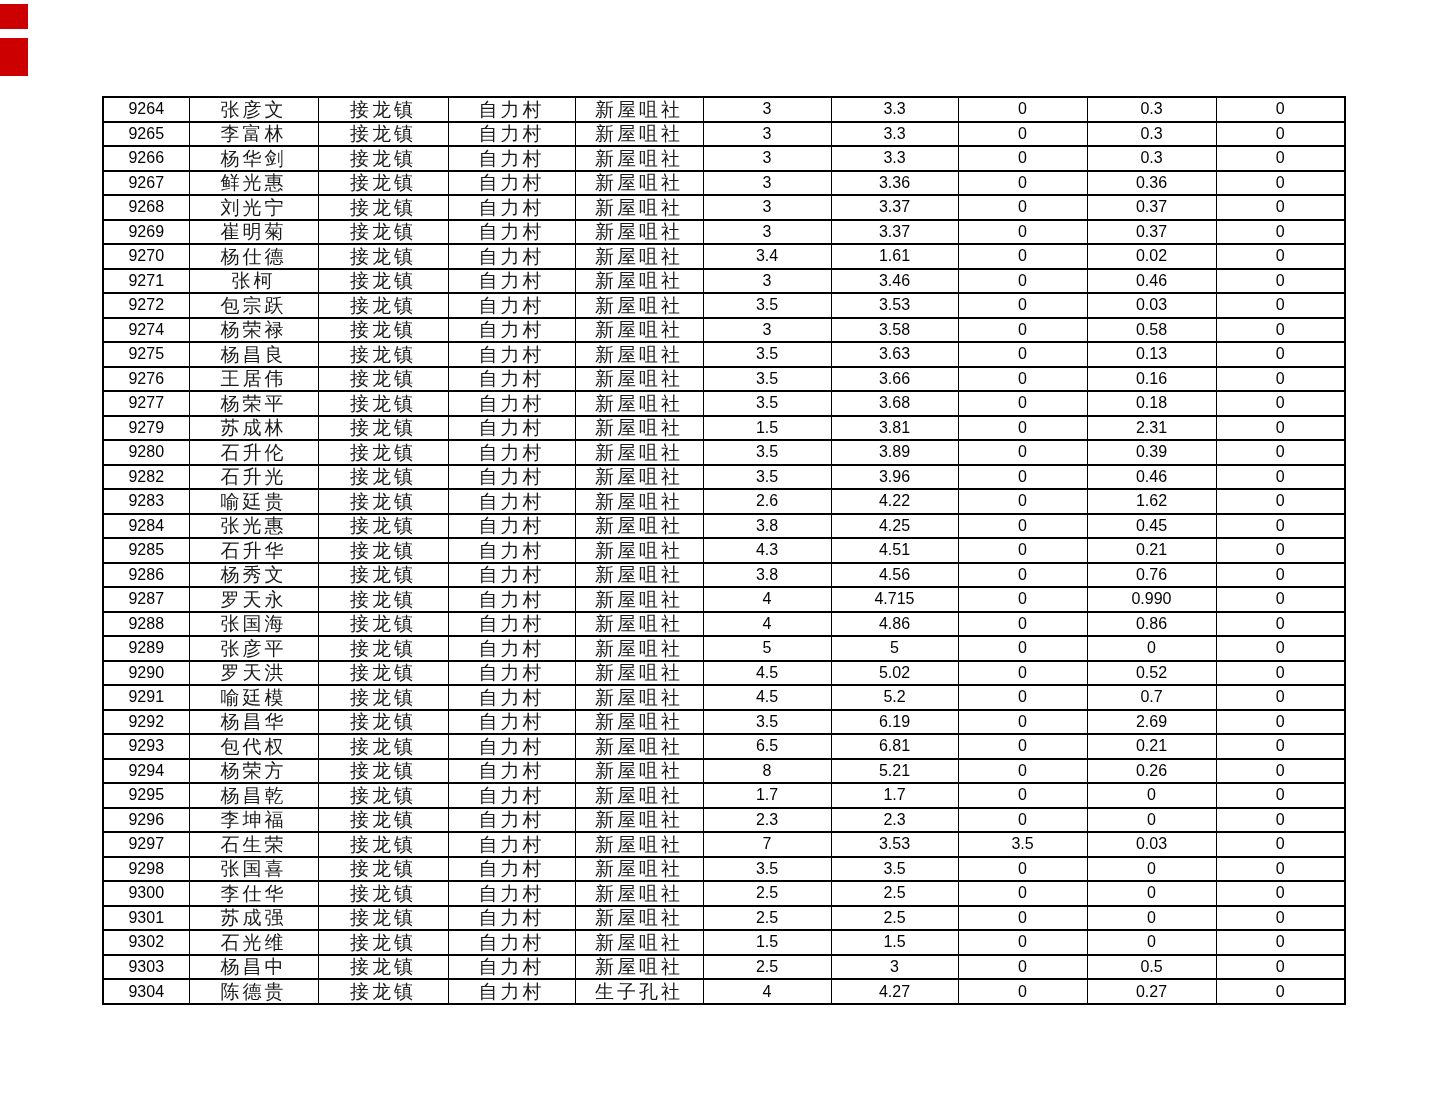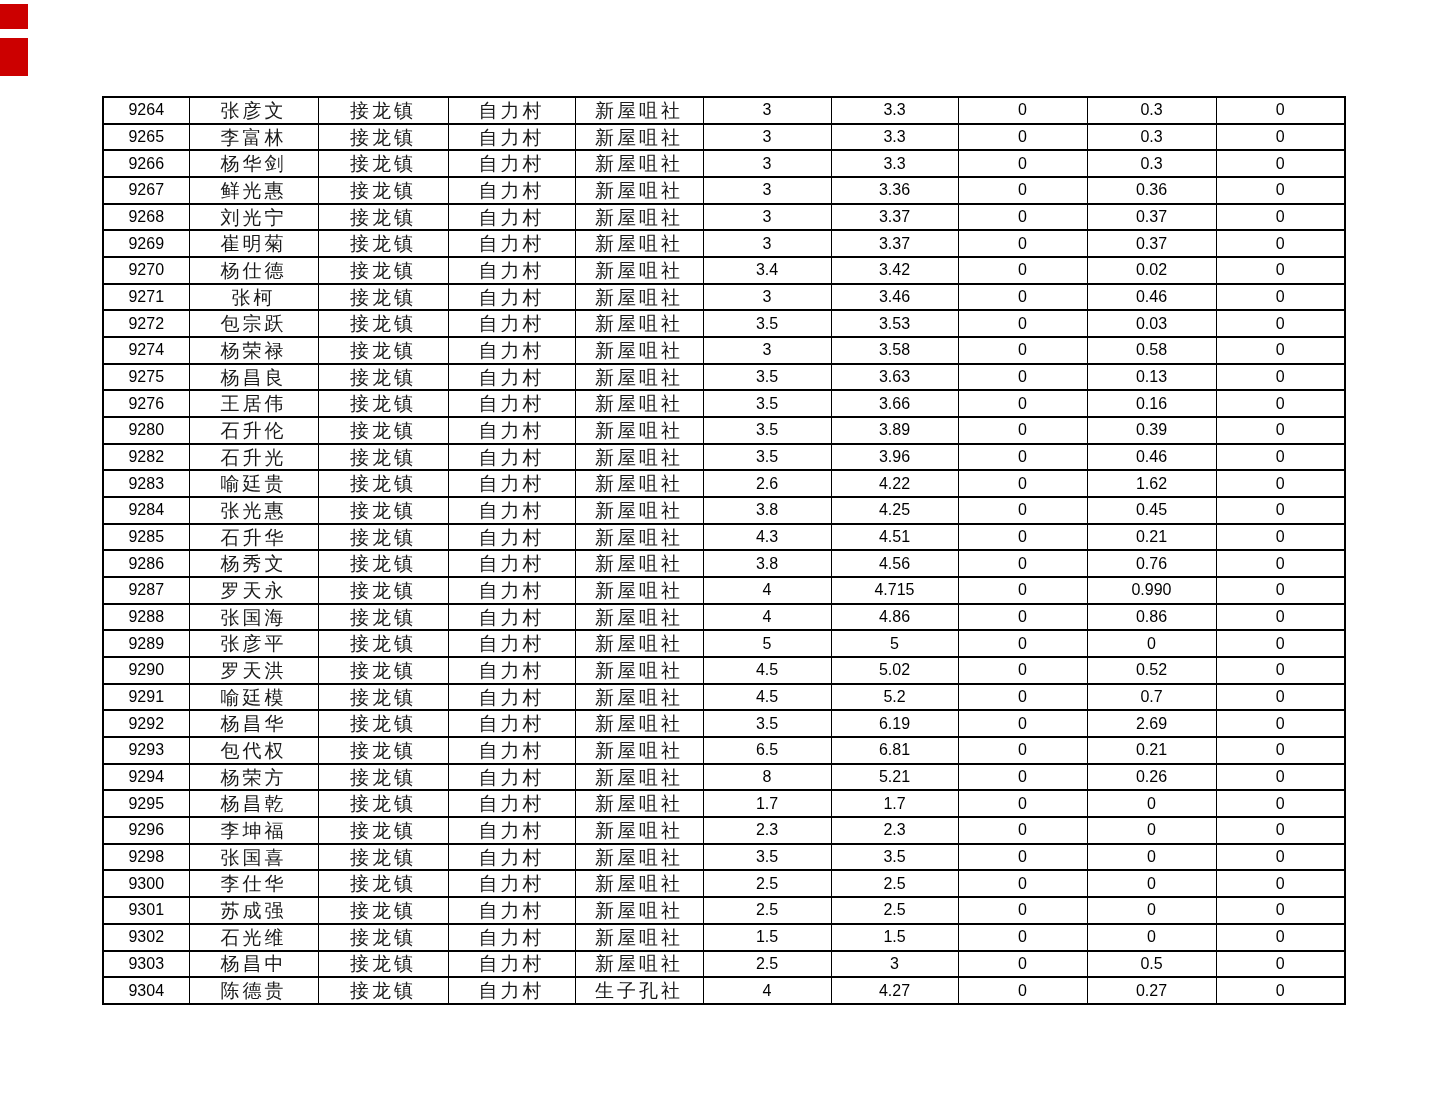--- a/index.html
+++ b/index.html
@@ -155,21 +155,21 @@
           <td>0.37</td>
           <td>0</td>
         </tr>
         <tr>
           <td>9270</td>
           <td class="cjk">杨仕德</td>
           <td class="cjk">接龙镇</td>
           <td class="cjk">自力村</td>
           <td class="cjk">新屋咀社</td>
           <td>3.4</td>
-          <td>3.42</td>
+          <td>1.61</td>
           <td>0</td>
           <td>0.02</td>
           <td>0</td>
         </tr>
         <tr>
           <td>9271</td>
           <td class="cjk">张柯</td>
           <td class="cjk">接龙镇</td>
           <td class="cjk">自力村</td>
           <td class="cjk">新屋咀社</td>
@@ -221,20 +221,44 @@
           <td class="cjk">接龙镇</td>
           <td class="cjk">自力村</td>
           <td class="cjk">新屋咀社</td>
           <td>3.5</td>
           <td>3.66</td>
           <td>0</td>
           <td>0.16</td>
           <td>0</td>
         </tr>
         <tr>
+          <td>9277</td>
+          <td class="cjk">杨荣平</td>
+          <td class="cjk">接龙镇</td>
+          <td class="cjk">自力村</td>
+          <td class="cjk">新屋咀社</td>
+          <td>3.5</td>
+          <td>3.68</td>
+          <td>0</td>
+          <td>0.18</td>
+          <td>0</td>
+        </tr>
+        <tr>
+          <td>9279</td>
+          <td class="cjk">苏成林</td>
+          <td class="cjk">接龙镇</td>
+          <td class="cjk">自力村</td>
+          <td class="cjk">新屋咀社</td>
+          <td>1.5</td>
+          <td>3.81</td>
+          <td>0</td>
+          <td>2.31</td>
+          <td>0</td>
+        </tr>
+        <tr>
           <td>9280</td>
           <td class="cjk">石升伦</td>
           <td class="cjk">接龙镇</td>
           <td class="cjk">自力村</td>
           <td class="cjk">新屋咀社</td>
           <td>3.5</td>
           <td>3.89</td>
           <td>0</td>
           <td>0.39</td>
           <td>0</td>
@@ -410,20 +434,32 @@
         <tr>
           <td>9296</td>
           <td class="cjk">李坤福</td>
           <td class="cjk">接龙镇</td>
           <td class="cjk">自力村</td>
           <td class="cjk">新屋咀社</td>
           <td>2.3</td>
           <td>2.3</td>
           <td>0</td>
           <td>0</td>
+          <td>0</td>
+        </tr>
+        <tr>
+          <td>9297</td>
+          <td class="cjk">石生荣</td>
+          <td class="cjk">接龙镇</td>
+          <td class="cjk">自力村</td>
+          <td class="cjk">新屋咀社</td>
+          <td>7</td>
+          <td>3.53</td>
+          <td>3.5</td>
+          <td>0.03</td>
           <td>0</td>
         </tr>
         <tr>
           <td>9298</td>
           <td class="cjk">张国喜</td>
           <td class="cjk">接龙镇</td>
           <td class="cjk">自力村</td>
           <td class="cjk">新屋咀社</td>
           <td>3.5</td>
           <td>3.5</td>

